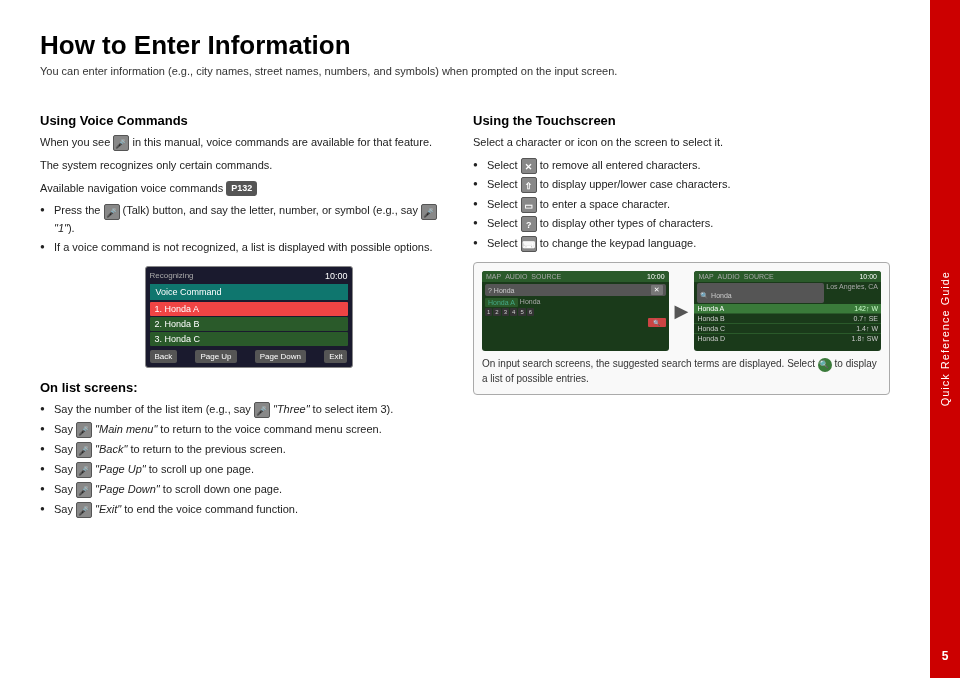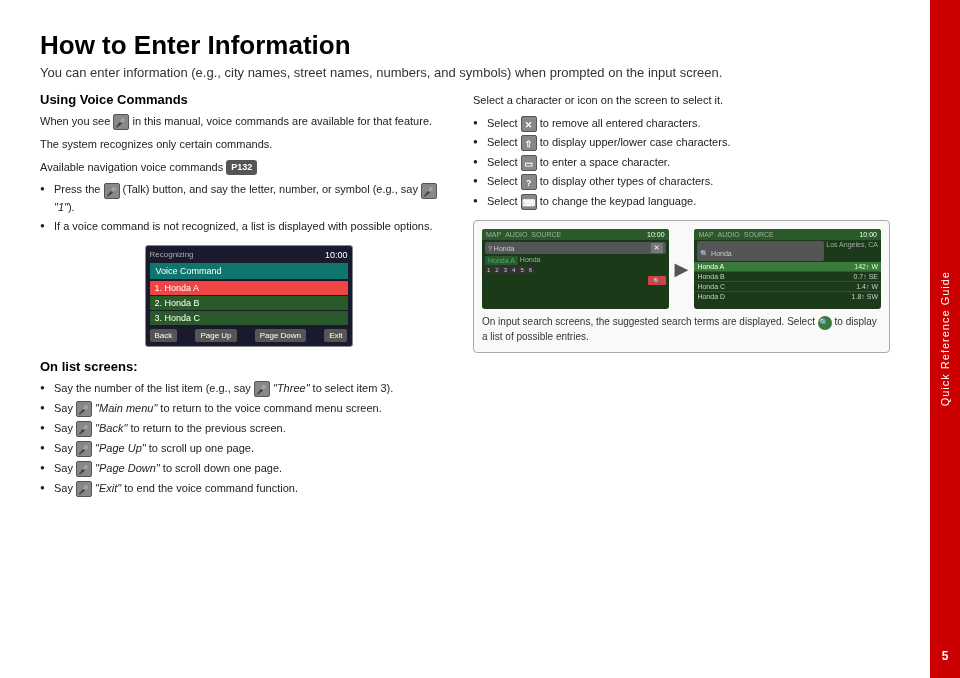--- a/index.html
+++ b/index.html
@@ -47,23 +47,23 @@
       font-size: 12px;
       font-weight: bold;
     }
     .page-title {
       font-size: 26px;
       font-weight: bold;
       margin-bottom: 4px;
       color: #000;
     }
     .page-subtitle {
-      font-size: 13px;
+      font-size: 11px;
       color: #333;
-      margin-bottom: 12px;
+      margin-bottom: 36px;
     }
     .two-column {
       display: flex;
       gap: 16px;
     }
     .left-col {
       flex: 1;
     }
     .right-col {
       flex: 1;
@@ -321,20 +321,21 @@
             <li>Say <span class="inline-icon">🎤</span> <em>"Page Up"</em> to scroll up one page.</li>
             <li>Say <span class="inline-icon">🎤</span> <em>"Page Down"</em> to scroll down one page.</li>
             <li>Say <span class="inline-icon">🎤</span> <em>"Exit"</em> to end the voice command function.</li>
           </ul>
         </div>
       </div>
 
       <div class="right-col">
 
         <div class="touchscreen-section">
+          <div class="section-title">Using the Touchscreen</div>
           <p class="section-body">Select a character or icon on the screen to select it.</p>
           <ul class="ts-bullet-list">
             <li>
               Select <span class="inline-icon">✕</span> to remove all entered characters.
             </li>
             <li>
               Select <span class="inline-icon">⇧</span> to display upper/lower case characters.
             </li>
             <li>
               Select <span class="inline-icon">▭</span> to enter a space character.

